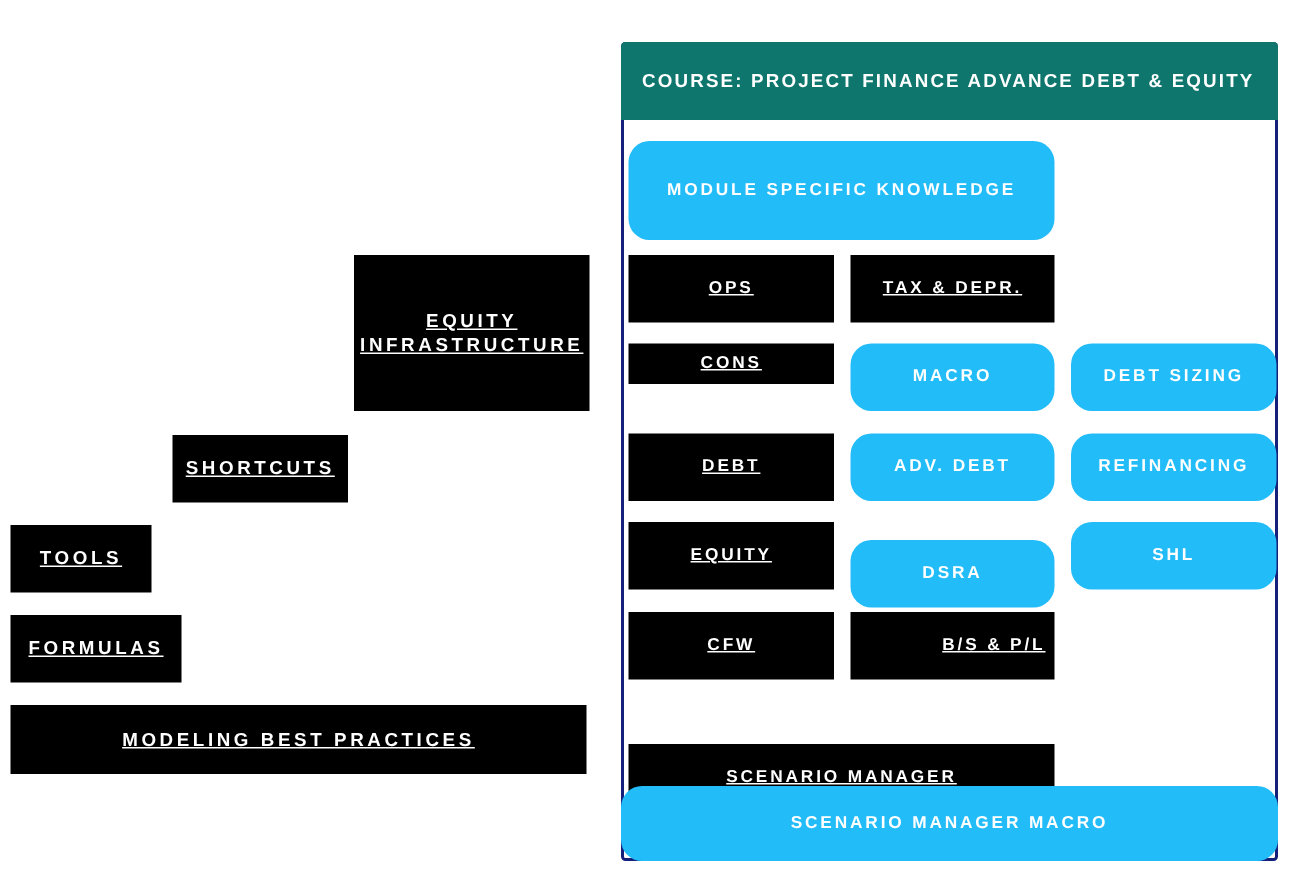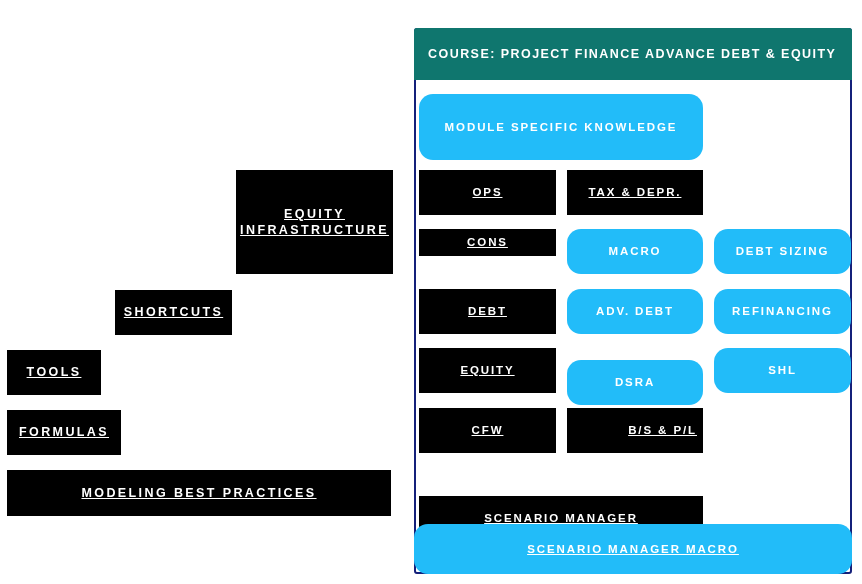--- a/index.html
+++ b/index.html
@@ -144,19 +144,19 @@
         </div>
         <div class="blk gray" style="left: 3px; top: 378px; width: 137px; height: 45px;">
           <span>CFW</span>
         </div>
         <div class="blk gray" style="left: 151px; top: 378px; width: 136px; height: 45px; justify-content: flex-end;">
           <span>B/S &amp; P/L</span>
         </div>
         <div class="blk gray" style="left: 3px; top: 438px; width: 284px; height: 45px; margin-top: 28px;">
           <span>SCENARIO MANAGER</span>
         </div>
-        <div class="blk blue" style="left: -2px; top: 494px; width: 438px; height: 50px; text-decoration: underline;">
+        <div class="blk blue" style="left: -2px; top: 494px; width: 438px; height: 50px;">
           <span>SCENARIO MANAGER MACRO</span>
         </div>
       </div>
   </div>
 
 </div>
 
 </body></html>

